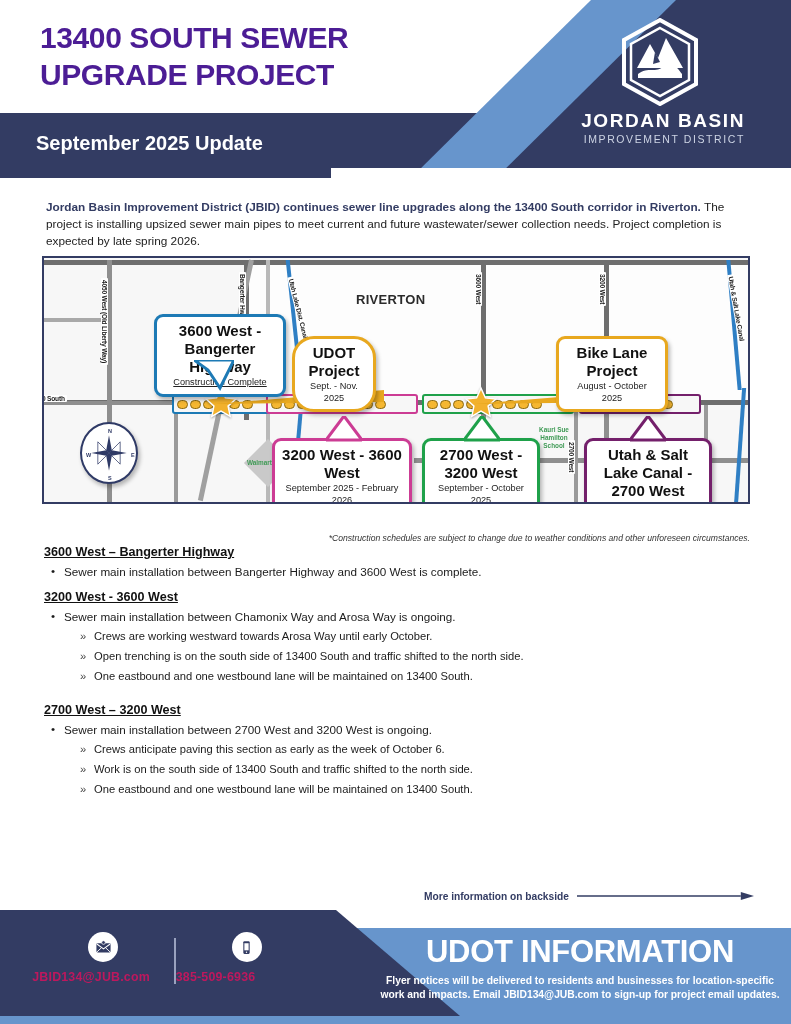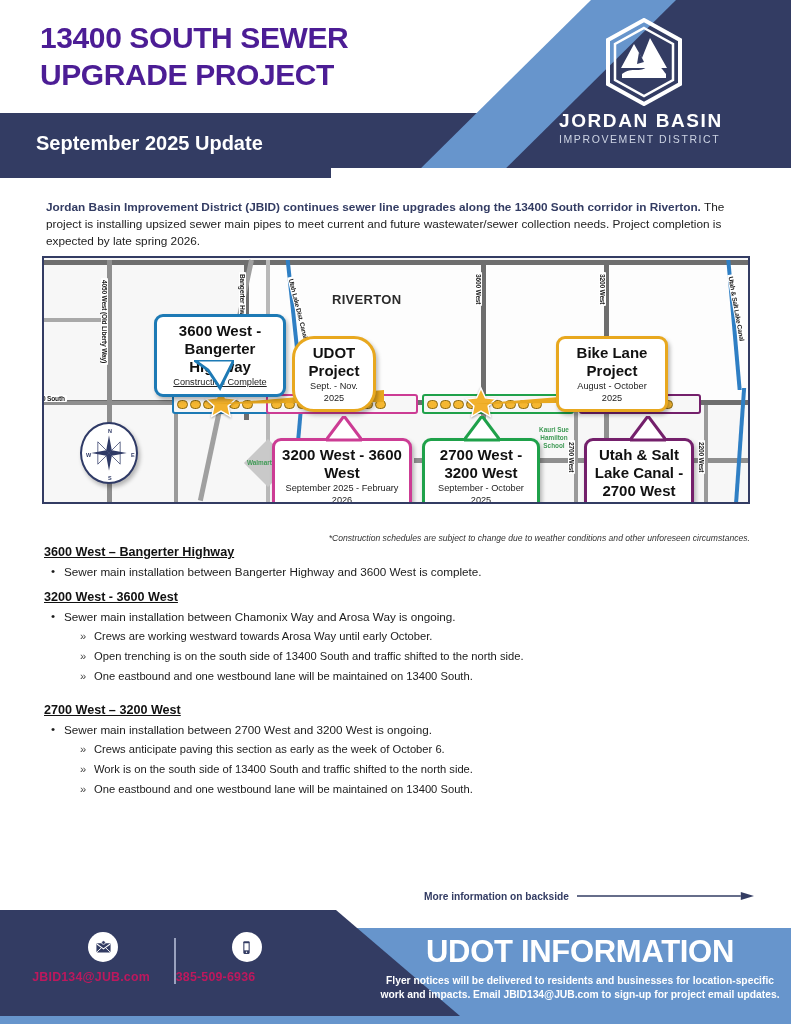--- a/index.html
+++ b/index.html
@@ -35,21 +35,21 @@
   .hdr-title {
     position:absolute; left:40px; top:20px; width:460px;
     font-size:30px; font-weight:bold; letter-spacing:-0.4px;
     color:#4c1d95; line-height:1.22; text-transform:uppercase;
   }
   .hdr-sub {
     position:absolute; left:36px; top:132px;
     font-size:20px; font-weight:bold; color:#ffffff;
   }
   .logo-wrap {
-    position:absolute; left:559px; top:18px; width:170px; text-align:left;
+    position:absolute; left:575px; top:18px; width:170px; text-align:right;
   }
   .logo-mark { width:80px; height:88px; margin:0 auto; display:block; }
   .logo-name {
     color:#fff; font-size:19px; font-weight:bold; letter-spacing:1.6px;
     margin-top:4px;
   }
   .logo-sub {
     color:#cdd4e4; font-size:10.5px; letter-spacing:1.6px; margin-top:1px;
   }
 
@@ -75,20 +75,21 @@
     background:#fff; padding:0 2px; white-space:nowrap; letter-spacing:-0.2px;
     border-radius:1px;
   }
   .canal-label {
     position:absolute; font-size:6.6px; font-weight:bold; color:#1c1c1c;
     background:#fff; padding:0 2px; white-space:nowrap; letter-spacing:-0.3px;
   }
   .city-label {
     position:absolute; font-size:13px; font-weight:bold; color:#2b2b2b;
     letter-spacing:0.3px;
+    margin-left:24px;
   }
   .poi-green {
     position:absolute; font-size:6.4px; font-weight:bold; color:#3f9a55;
     line-height:1.25; text-align:center;
   }
   .poi-walmart {
     position:absolute; font-size:6.4px; font-weight:bold; color:#3f9a55;
   }
   .walmart-shape {
     position:absolute; background:#c9c9c9;
@@ -355,21 +356,21 @@
       </svg>
 
       <div class="callout" style="left:378px;top:180px;width:118px;border-color:#1fa14a;">
         <div class="c-title">2700 West - 3200 West</div>
         <div class="c-sub">September - October 2025</div>
       </div>
       <svg style="position:absolute;left:420px;top:158px;width:36px;height:26px;">
         <polygon points="0,24 18,0 36,24" fill="#ffffff" stroke="#1fa14a" stroke-width="3"></polygon>
       </svg>
 
-      <div class="callout" style="left:540px;top:180px;width:110px;border-color:#74206b;">
+      <div class="callout" style="left:540px;top:180px;width:128px;border-color:#74206b;">
         <div class="c-title">Utah &amp; Salt Lake Canal - 2700 West</div>
         <div class="c-sub">Mid-Oct. - December 2025</div>
       </div>
       <svg style="position:absolute;left:586px;top:158px;width:36px;height:26px;">
         <polygon points="0,24 18,0 36,24" fill="#ffffff" stroke="#74206b" stroke-width="3"></polygon>
       </svg>
 
       <div class="compass" style="left:36px;top:164px;">
         <svg viewBox="0 0 58 62" style="position:absolute;inset:0;width:100%;height:100%;">
           <path d="M29 12 L32 28 L29 31 L26 28 Z" fill="#2f3a66"></path>

